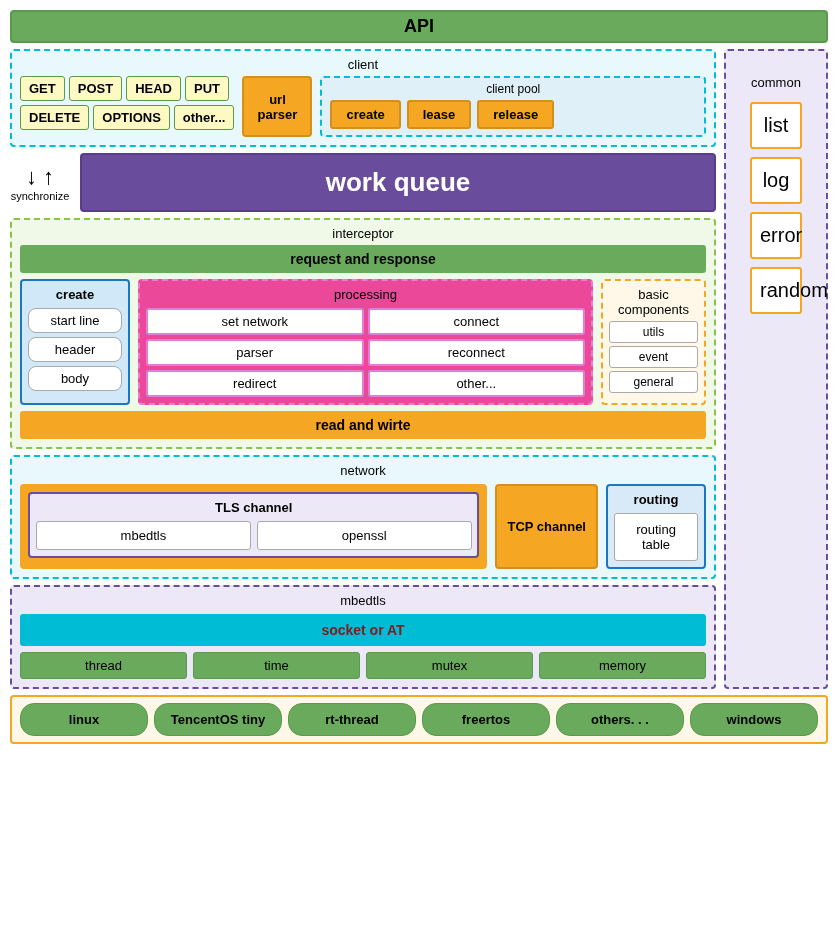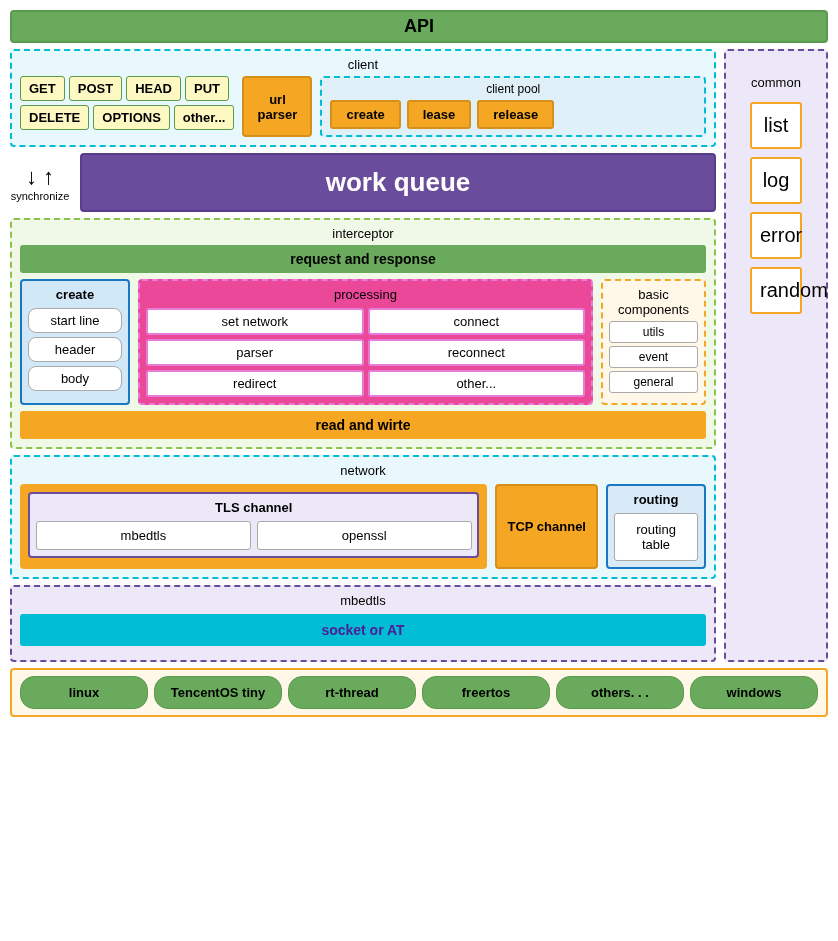--- a/index.html
+++ b/index.html
@@ -362,21 +362,21 @@
       padding: 6px 8px 8px 8px;
       background: #ede8f8;
     }
     .platform-label {
       font-size: 13px;
       text-align: center;
       margin-bottom: 6px;
     }
     .socket-bar {
       background: #00bcd4;
-      color: #4c1d95;
+      color: #7f1d1d;
       text-align: center;
       font-size: 14px;
       font-weight: bold;
       padding: 8px;
       border-radius: 3px;
       margin-bottom: 6px;
     }
     .platform-items {
       display: flex;
       gap: 6px;
@@ -555,20 +555,26 @@
               <span>routing<br>table</span>
             </div>
           </div>
 
         </div>
       </div>
 
       <div class="platform-section">
         <div class="platform-label">mbedtls</div>
         <div class="socket-bar">socket or AT</div>
+        <div class="platform-items">
+          <div class="plat-item">thread</div>
+          <div class="plat-item">time</div>
+          <div class="plat-item">mutex</div>
+          <div class="plat-item">memory</div>
+        </div>
       </div>
 
     </div>
 
     <div class="common-panel">
       <div class="common-label">common</div>
       <div class="common-item">list</div>
       <div class="common-item">log</div>
       <div class="common-item">error</div>
       <div class="common-item">random</div>

